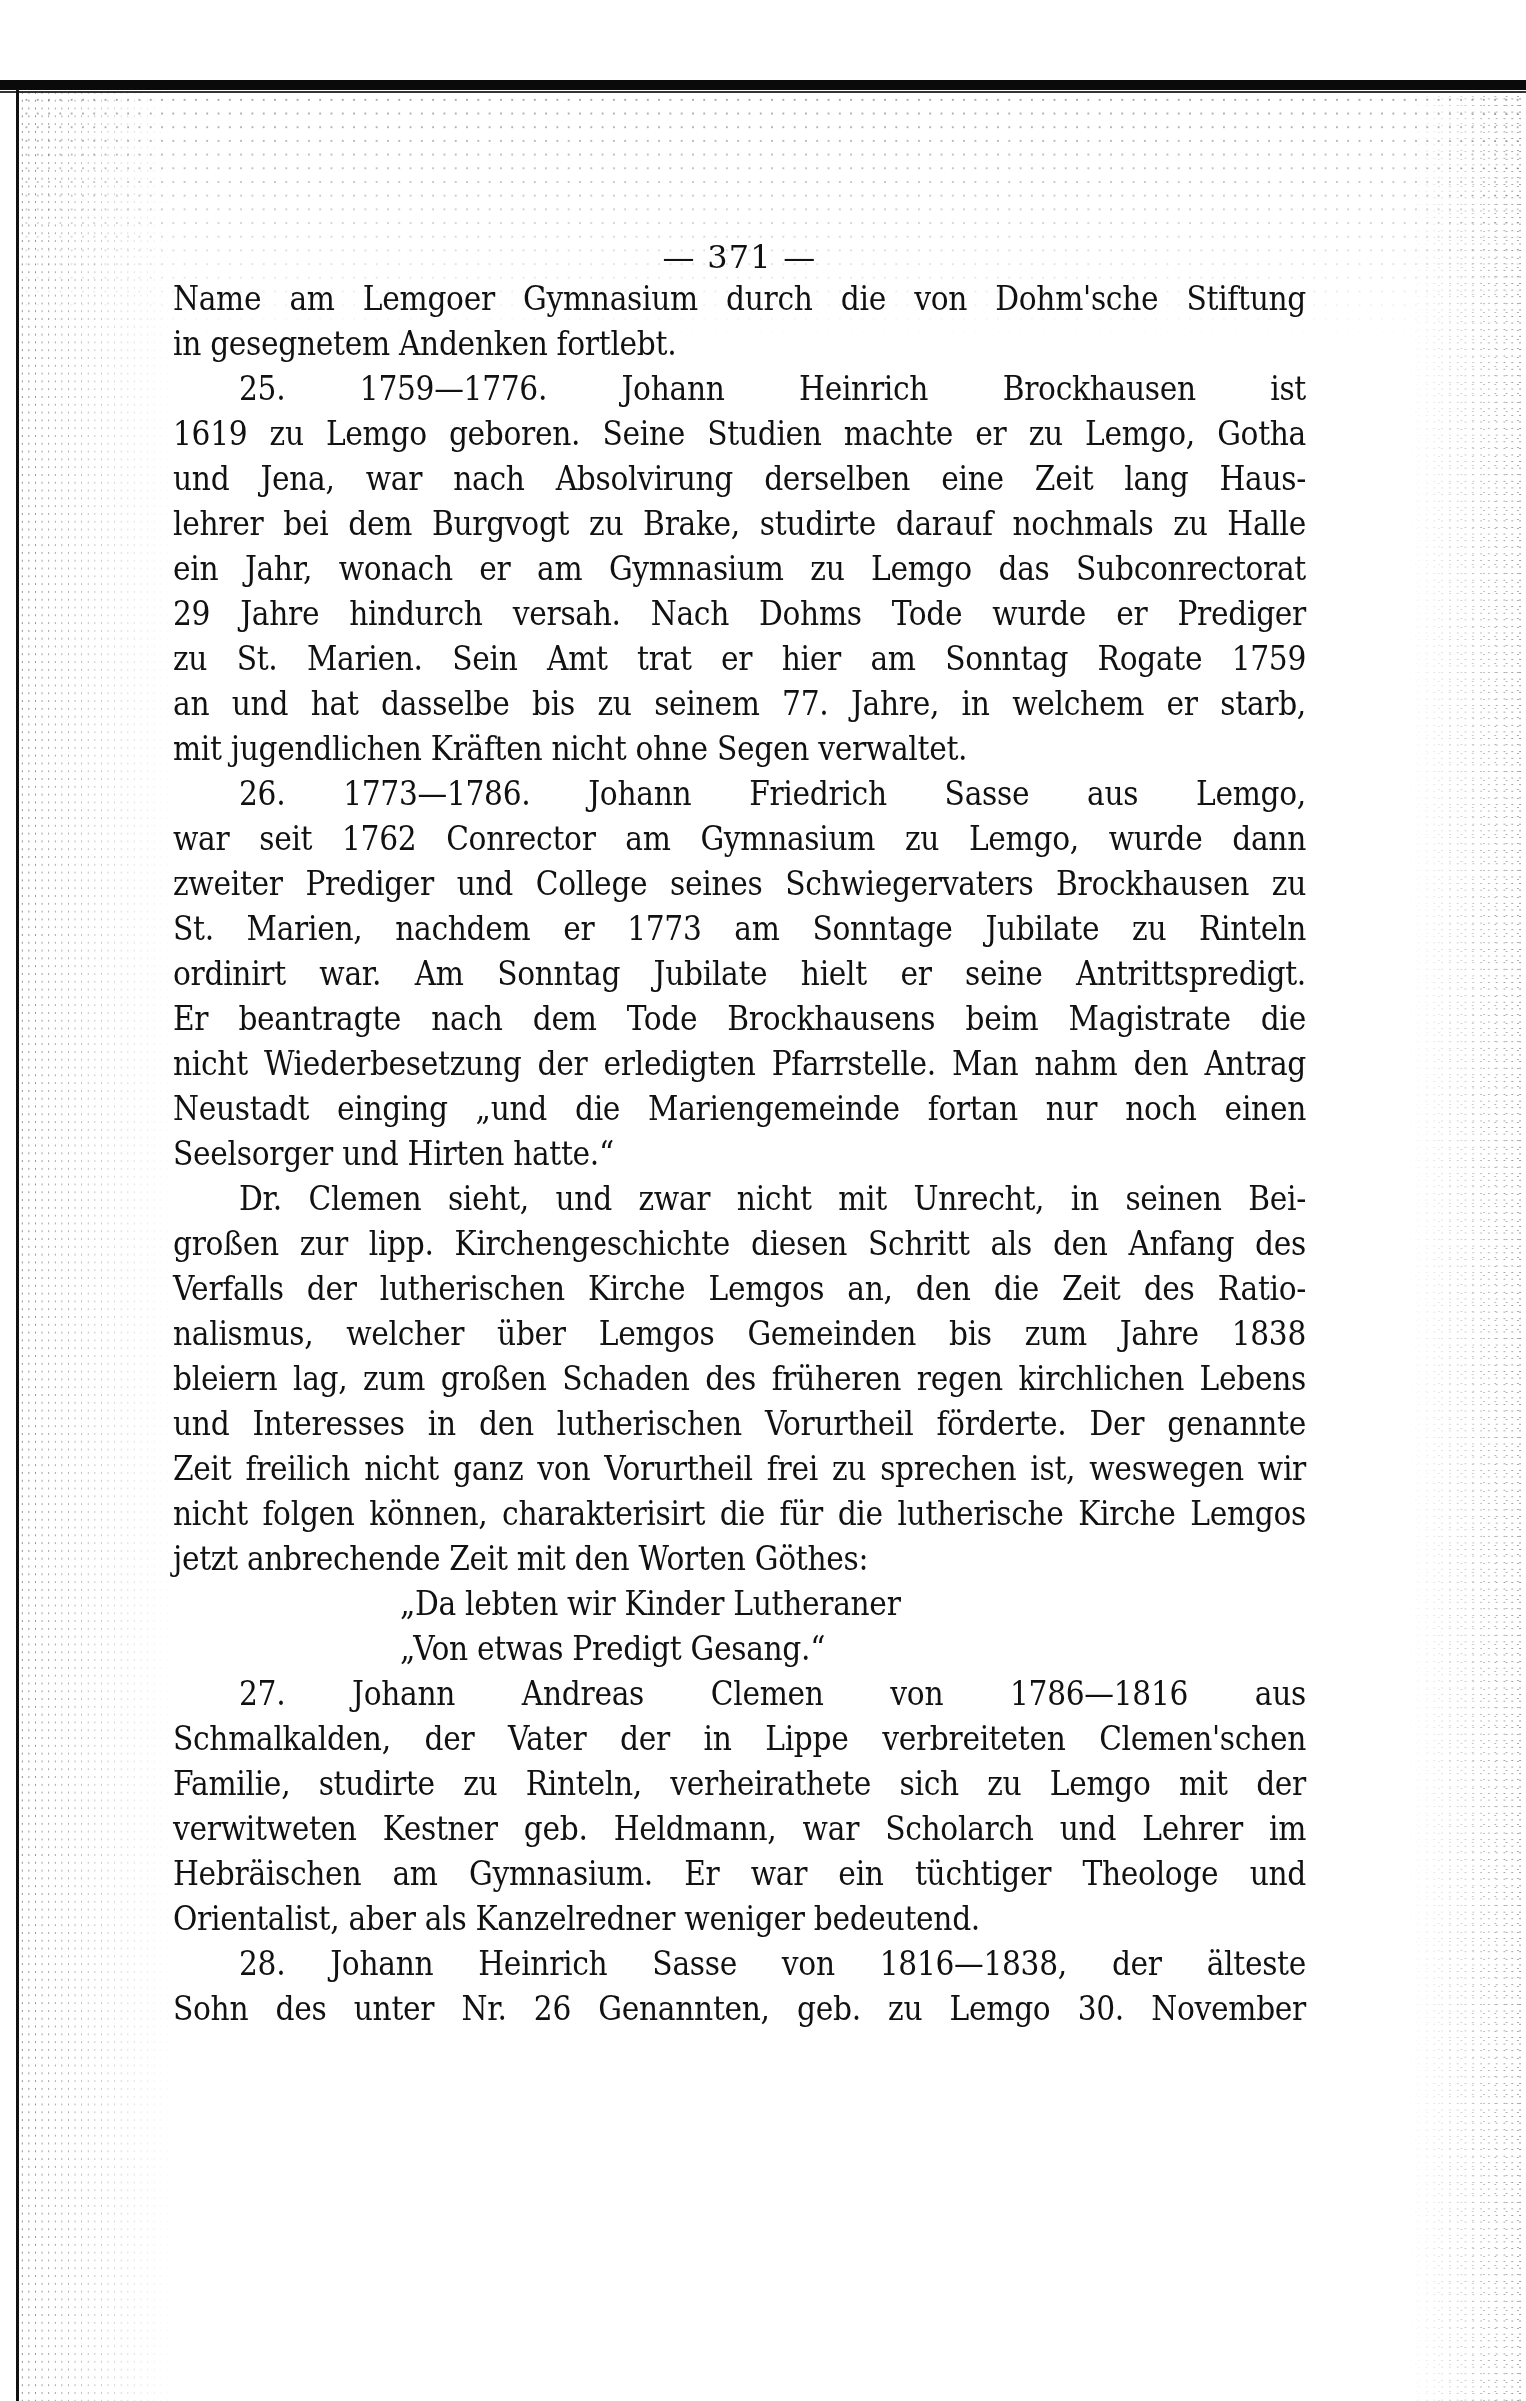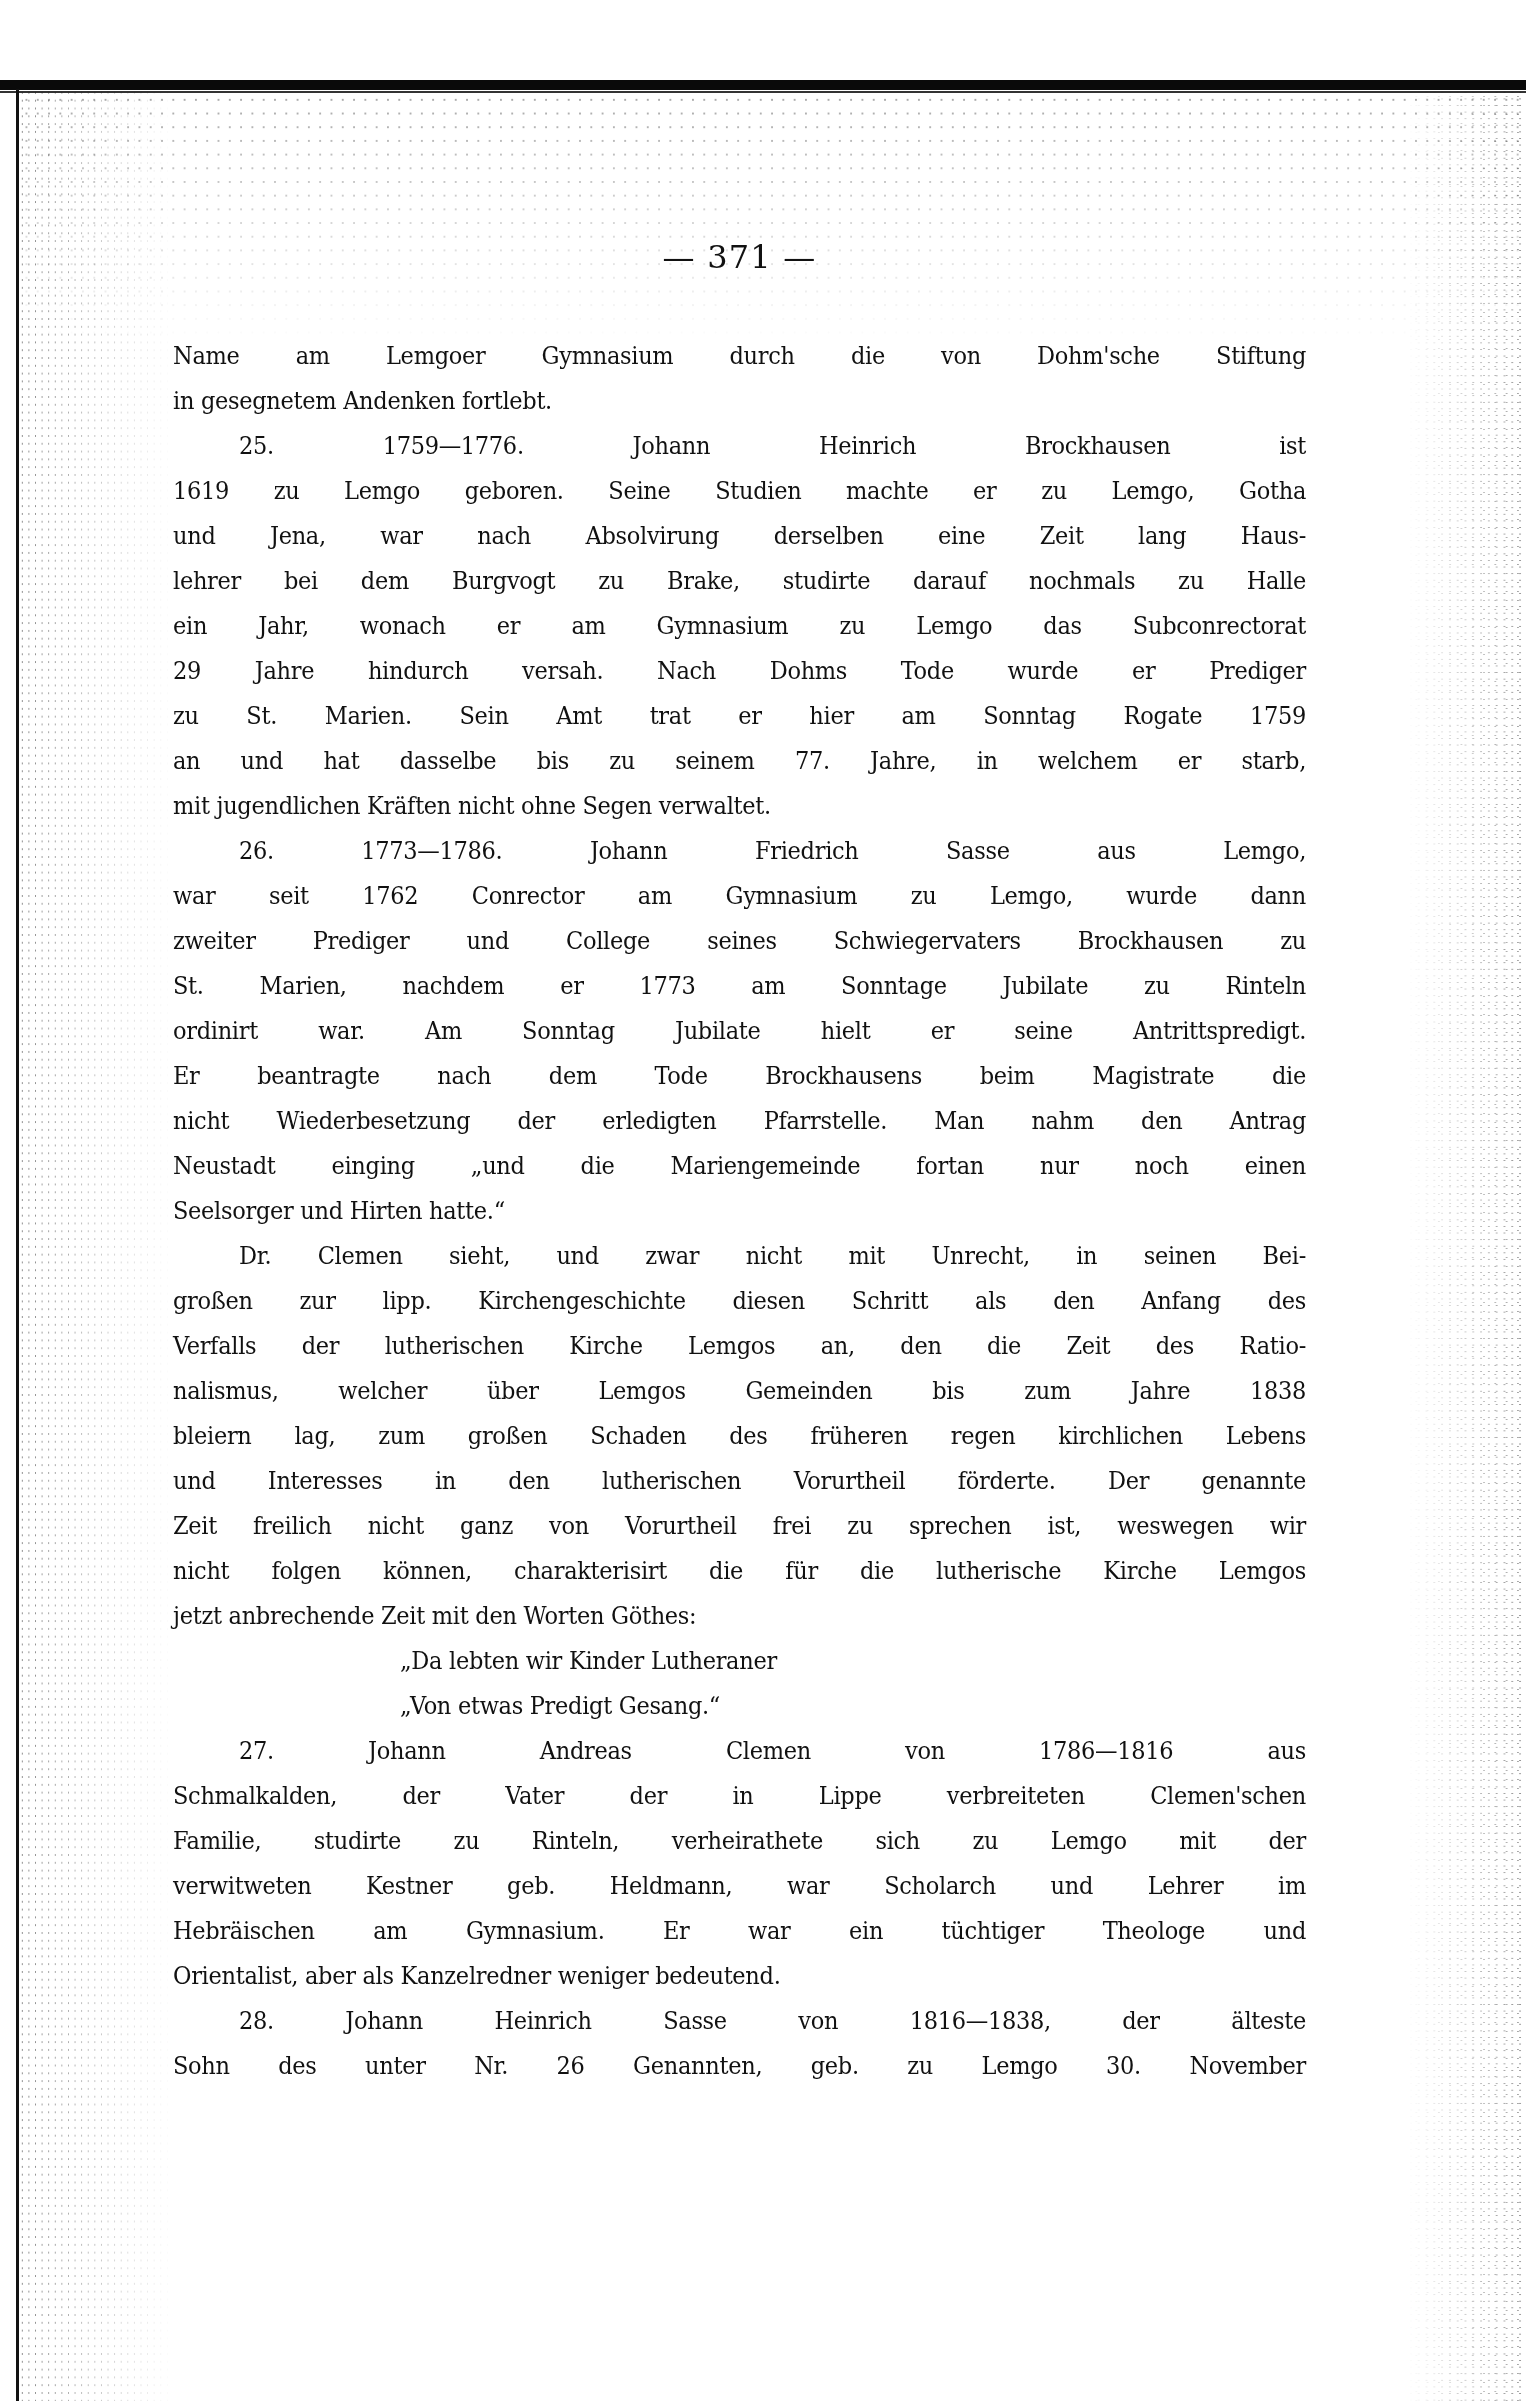--- a/index.html
+++ b/index.html
@@ -56,26 +56,25 @@
       -webkit-mask-image: linear-gradient(to left, #000 0%, rgba(0,0,0,0.5) 50%, transparent 100%);
       mask-image: linear-gradient(to left, #000 0%, rgba(0,0,0,0.5) 50%, transparent 100%);
     }
     .page {
       position: absolute; left: 173px; top: 238px; width: 1133px;
     }
     .page-number {
       text-align: center;
       font-size: 32px;
       letter-spacing: 1.2px;
-      margin-bottom: 57px;
       font-family: "DejaVu Serif", serif;
     }
     .line {
       display: block;
-      font-size: 25px;
+      font-size: 33px;
       line-height: 45px;
       height: 45px;
       white-space: nowrap;
       text-align: justify;
       text-align-last: justify;
       font-family: "DejaVu Serif", serif;
       font-stretch: condensed;
       letter-spacing: -0.3px;
     }
     .line.last { text-align-last: left; }

